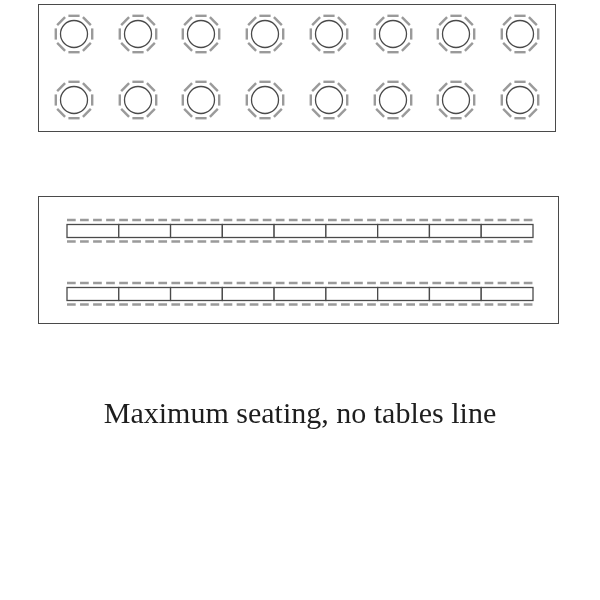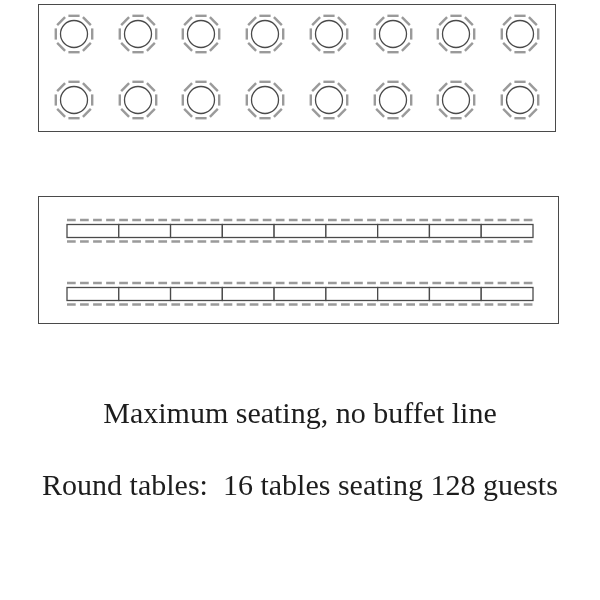--- a/index.html
+++ b/index.html
@@ -240,16 +240,15 @@
           <rect x="156.33" y="7.5" width="51.78" height="13" fill="#ffffff" stroke="#4a4a4a" stroke-width="1.3"></rect>
           <rect x="208.11" y="7.5" width="51.78" height="13" fill="#ffffff" stroke="#4a4a4a" stroke-width="1.3"></rect>
           <rect x="259.89" y="7.5" width="51.78" height="13" fill="#ffffff" stroke="#4a4a4a" stroke-width="1.3"></rect>
           <rect x="311.67" y="7.5" width="51.78" height="13" fill="#ffffff" stroke="#4a4a4a" stroke-width="1.3"></rect>
           <rect x="363.44" y="7.5" width="51.78" height="13" fill="#ffffff" stroke="#4a4a4a" stroke-width="1.3"></rect>
           <rect x="415.22" y="7.5" width="51.78" height="13" fill="#ffffff" stroke="#4a4a4a" stroke-width="1.3"></rect>
           <line x1="1" y1="24.5" x2="467" y2="24.5" stroke="#9a9a9a" stroke-width="2.4" stroke-dasharray="8.7 4.35"></line>
         </svg></div>
   </div>
 
-  <div id="caption-heading" class="caption" style="color: rgb(29, 29, 29);">Maximum seating, no buffet line</div>
-  <div id="caption-round" class="caption" style="color: rgb(29, 29, 29);">Round tables:  16 tables seating 128 guests</div>
+  <div id="caption-heading" class="caption" style="color: rgb(29, 29, 29);">Maximum seating, no tables line</div>
 
 </div>
 
 </body></html>

